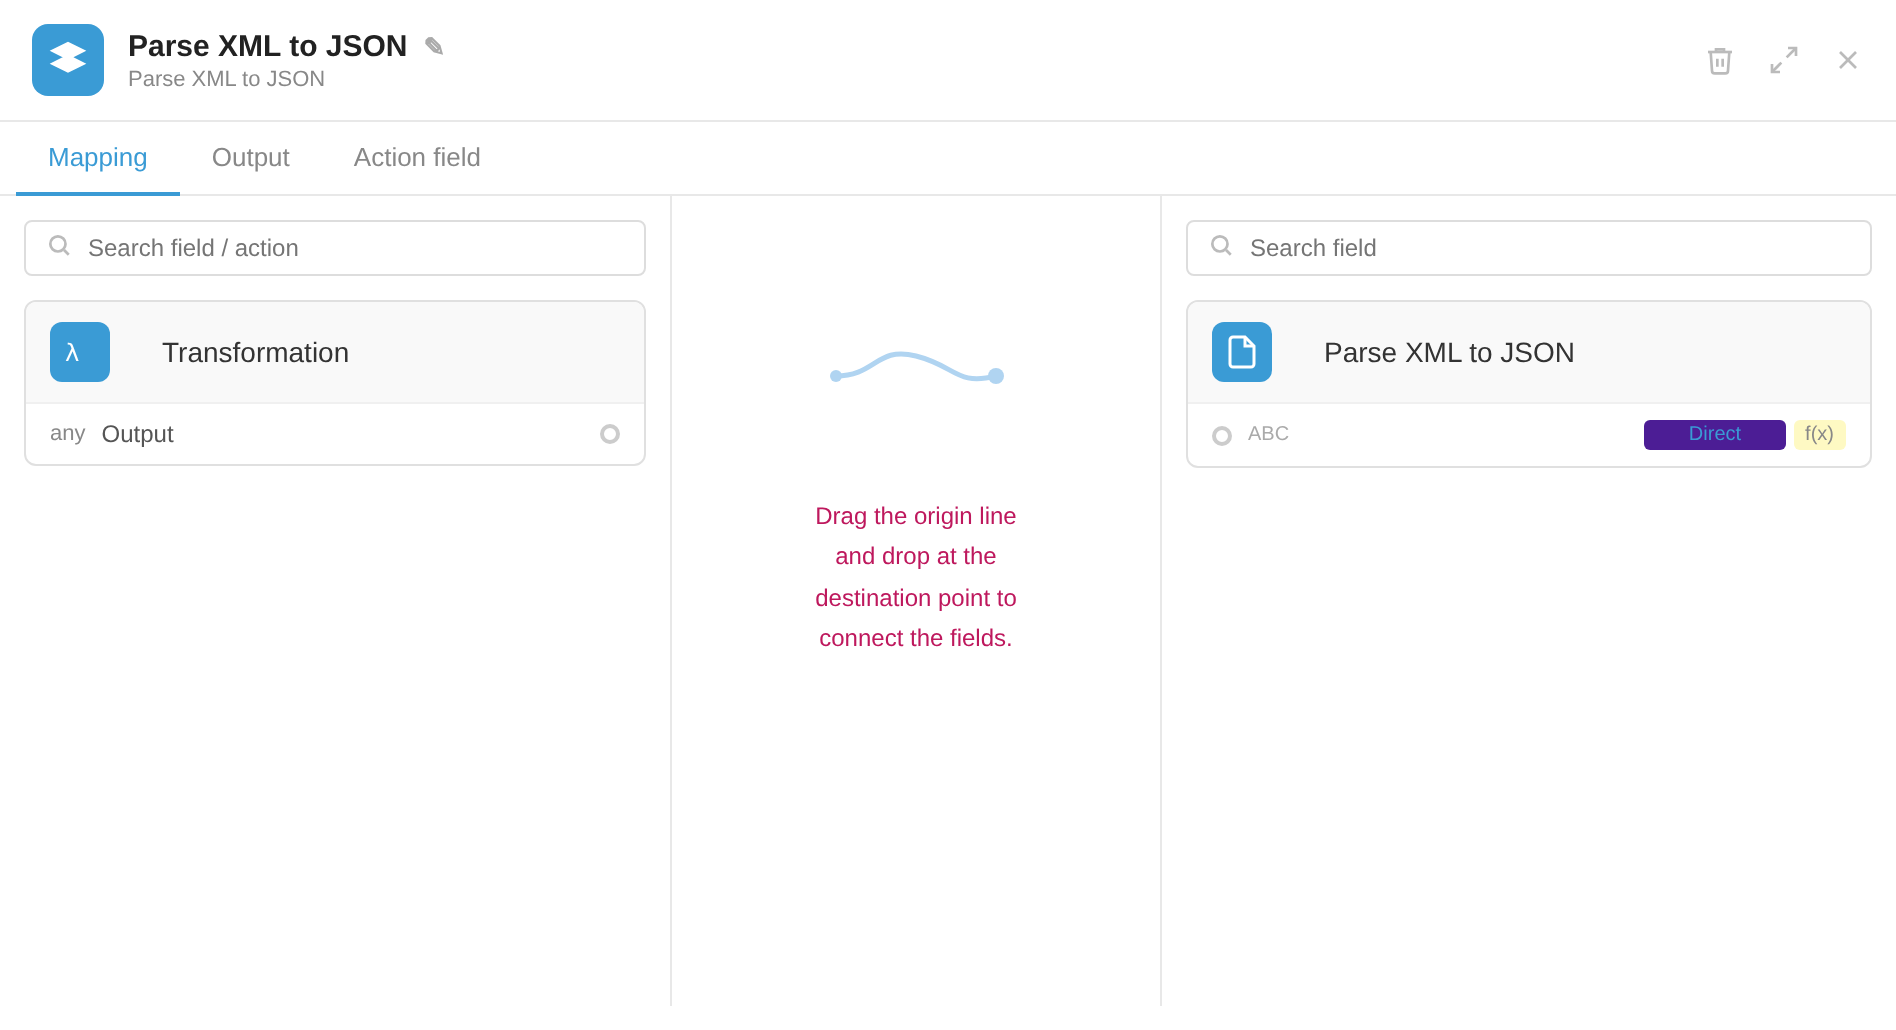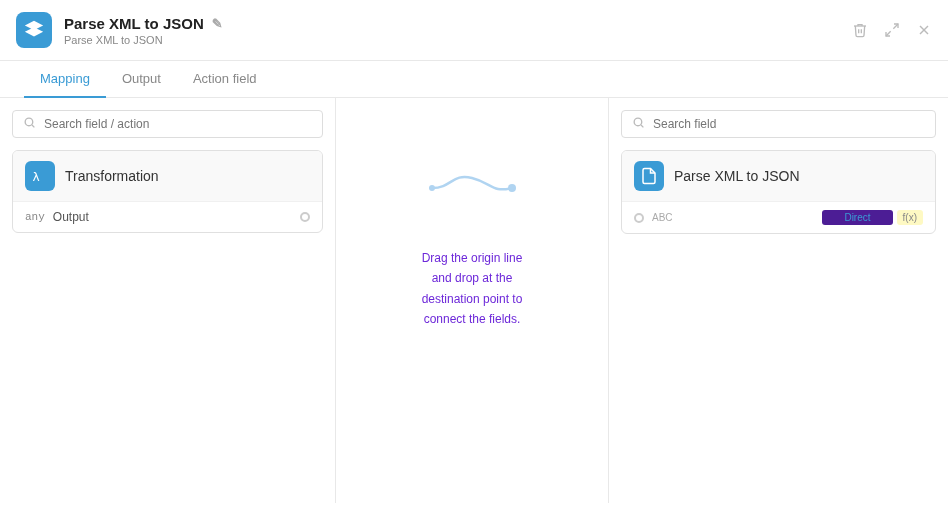--- a/index.html
+++ b/index.html
@@ -71,21 +71,21 @@
       background: none;
       border: none;
       display: flex;
       align-items: center;
       justify-content: center;
     }
 
     
     .tabs {
       display: flex;
-      padding: 0 24px;
+      padding: 0 8px;
       border-bottom: 1px solid #e8e8e8;
     }
     .tab {
       padding: 10px 16px;
       font-size: 13px;
       color: #888;
       cursor: pointer;
       border-bottom: 2px solid transparent;
       margin-bottom: -1px;
     }
@@ -155,34 +155,34 @@
     }
     .field-icon svg {
       width: 18px;
       height: 18px;
       fill: white;
     }
     .field-group-name {
       font-size: 14px;
       font-weight: 500;
       color: #333;
+      margin-left: 16px;
     }
     .field-row {
       display: flex;
       align-items: center;
       padding: 8px 12px;
       border-top: 1px solid #f0f0f0;
       font-size: 12px;
     }
     .field-row-label {
       color: #888;
       margin-right: 8px;
       font-size: 11px;
       text-transform: lowercase;
-      font-family: Liberation Mono, monospace;
     }
     .field-row-name {
       color: #555;
       flex: 1;
     }
     .field-row-circle {
       width: 10px;
       height: 10px;
       border: 2px solid #ccc;
       border-radius: 50%;
@@ -198,30 +198,30 @@
       justify-content: flex-start;
       padding-top: 60px;
       position: relative;
     }
     .connector-visual {
       width: 100px;
       height: 60px;
     }
     .drag-hint {
       text-align: center;
-      color: #6d28d9;
+      color: #be185d;
       font-size: 12px;
       line-height: 1.7;
       margin-top: 30px;
       max-width: 120px;
     }
 
     
     .right-panel {
-      width: 340px;
+      width: 368px;
       border-left: 1px solid #e8e8e8;
       display: flex;
       flex-direction: column;
       padding: 12px;
     }
     .field-row-right {
       display: flex;
       align-items: center;
       padding: 8px 12px;
       border-top: 1px solid #f0f0f0;

